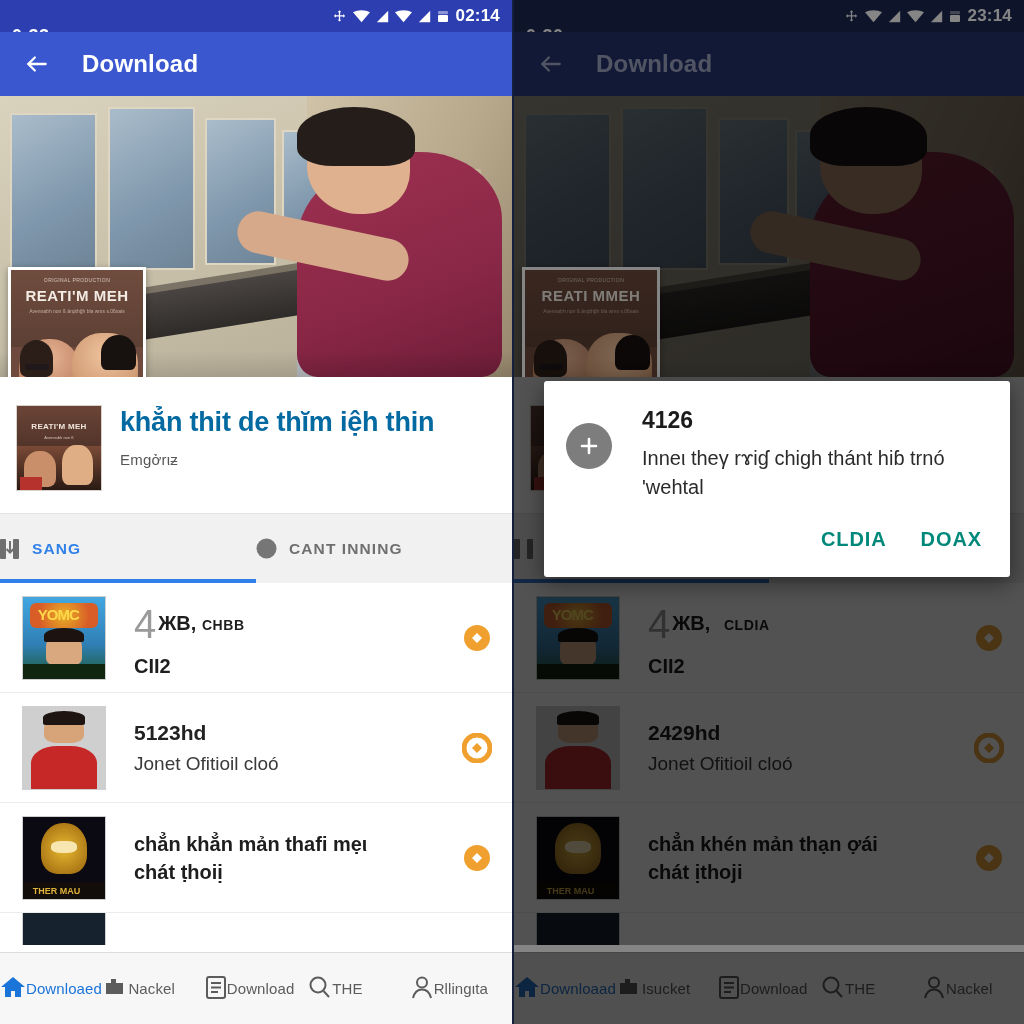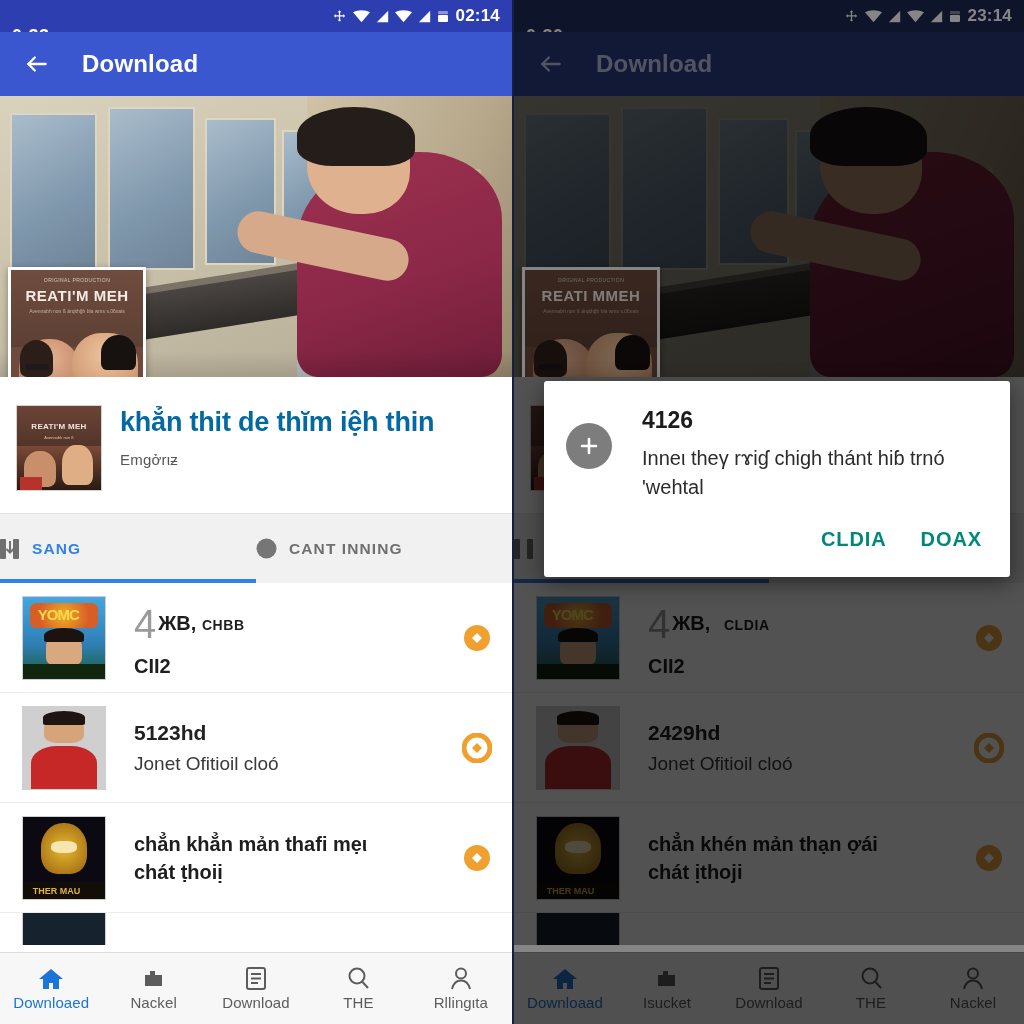--- a/index.html
+++ b/index.html
@@ -216,21 +216,21 @@
 
   
   .bottom-nav {
     position: absolute; left: 0; right: 0; bottom: 0;
     height: 72px; background: #f7f7f7;
     border-top: 1px solid #dddddd;
     display: flex; align-items: center;
     z-index: 5;
   }
   .nav-item {
-    flex: 1; display: flex; flex-direction: column; align-items: center;
+    flex: 1; display: flex; flex-direction: row; align-items: center;
     color: #5c5c5c; font-size: 15px;
   }
   .nav-item.active { color: #1b74d8; }
   .nav-label { letter-spacing: .1px; }
 
   
   .scrim {
     position: absolute; inset: 0;
     background: rgba(0,0,0,.48);
     z-index: 10;

